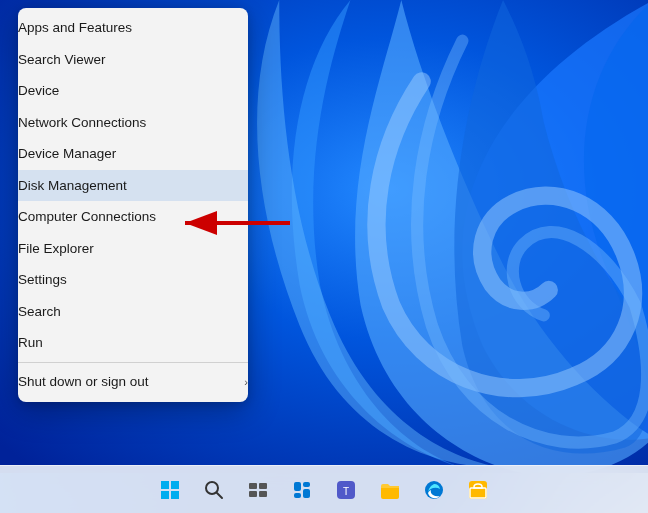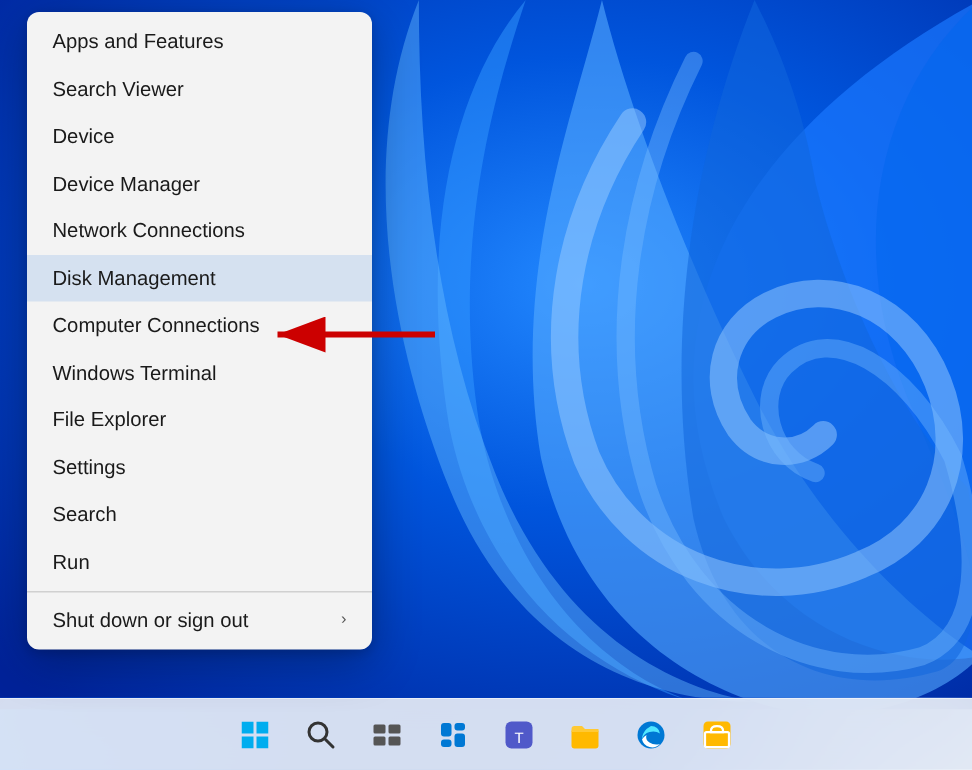--- a/index.html
+++ b/index.html
@@ -67,21 +67,21 @@
       border-radius: 8px;
       box-shadow: 0 8px 32px rgba(0,0,0,0.3), 0 2px 8px rgba(0,0,0,0.15);
       padding: 4px 0;
       z-index: 100;
     }
 
     .menu-item {
       display: flex;
       align-items: center;
       justify-content: space-between;
-      padding: 7px 17px;
+      padding: 7px 0;
       font-size: 13.5px;
       color: #1a1a1a;
       cursor: pointer;
       white-space: nowrap;
       line-height: 1.3;
     }
 
     .menu-item.highlighted {
       background: rgba(0,100,220,0.12);
       text-align: center;
@@ -144,33 +144,30 @@
   <div class="menu-item">
         <span>Apps and Features</span>
       </div>
       <div class="menu-item">
         <span>Search Viewer</span>
       </div>
       <div class="menu-item">
         <span>Device</span>
       </div>
       <div class="menu-item">
+        <span>Network Connections</span>
+      </div>
+      <div class="menu-item">
         <span>Device Manager</span>
-      </div>
-      <div class="menu-item">
-        <span>Network Connections</span>
       </div>
       <div class="menu-item highlighted">
         <span>Disk Management</span>
       </div>
       <div class="menu-item">
         <span>Computer Connections</span>
-      </div>
-      <div class="menu-item">
-        <span>Windows Terminal</span>
       </div>
       <div class="menu-item">
         <span>File Explorer</span>
       </div>
       <div class="menu-item">
         <span>Settings</span>
       </div>
       <div class="menu-item">
         <span>Search</span>
       </div>

